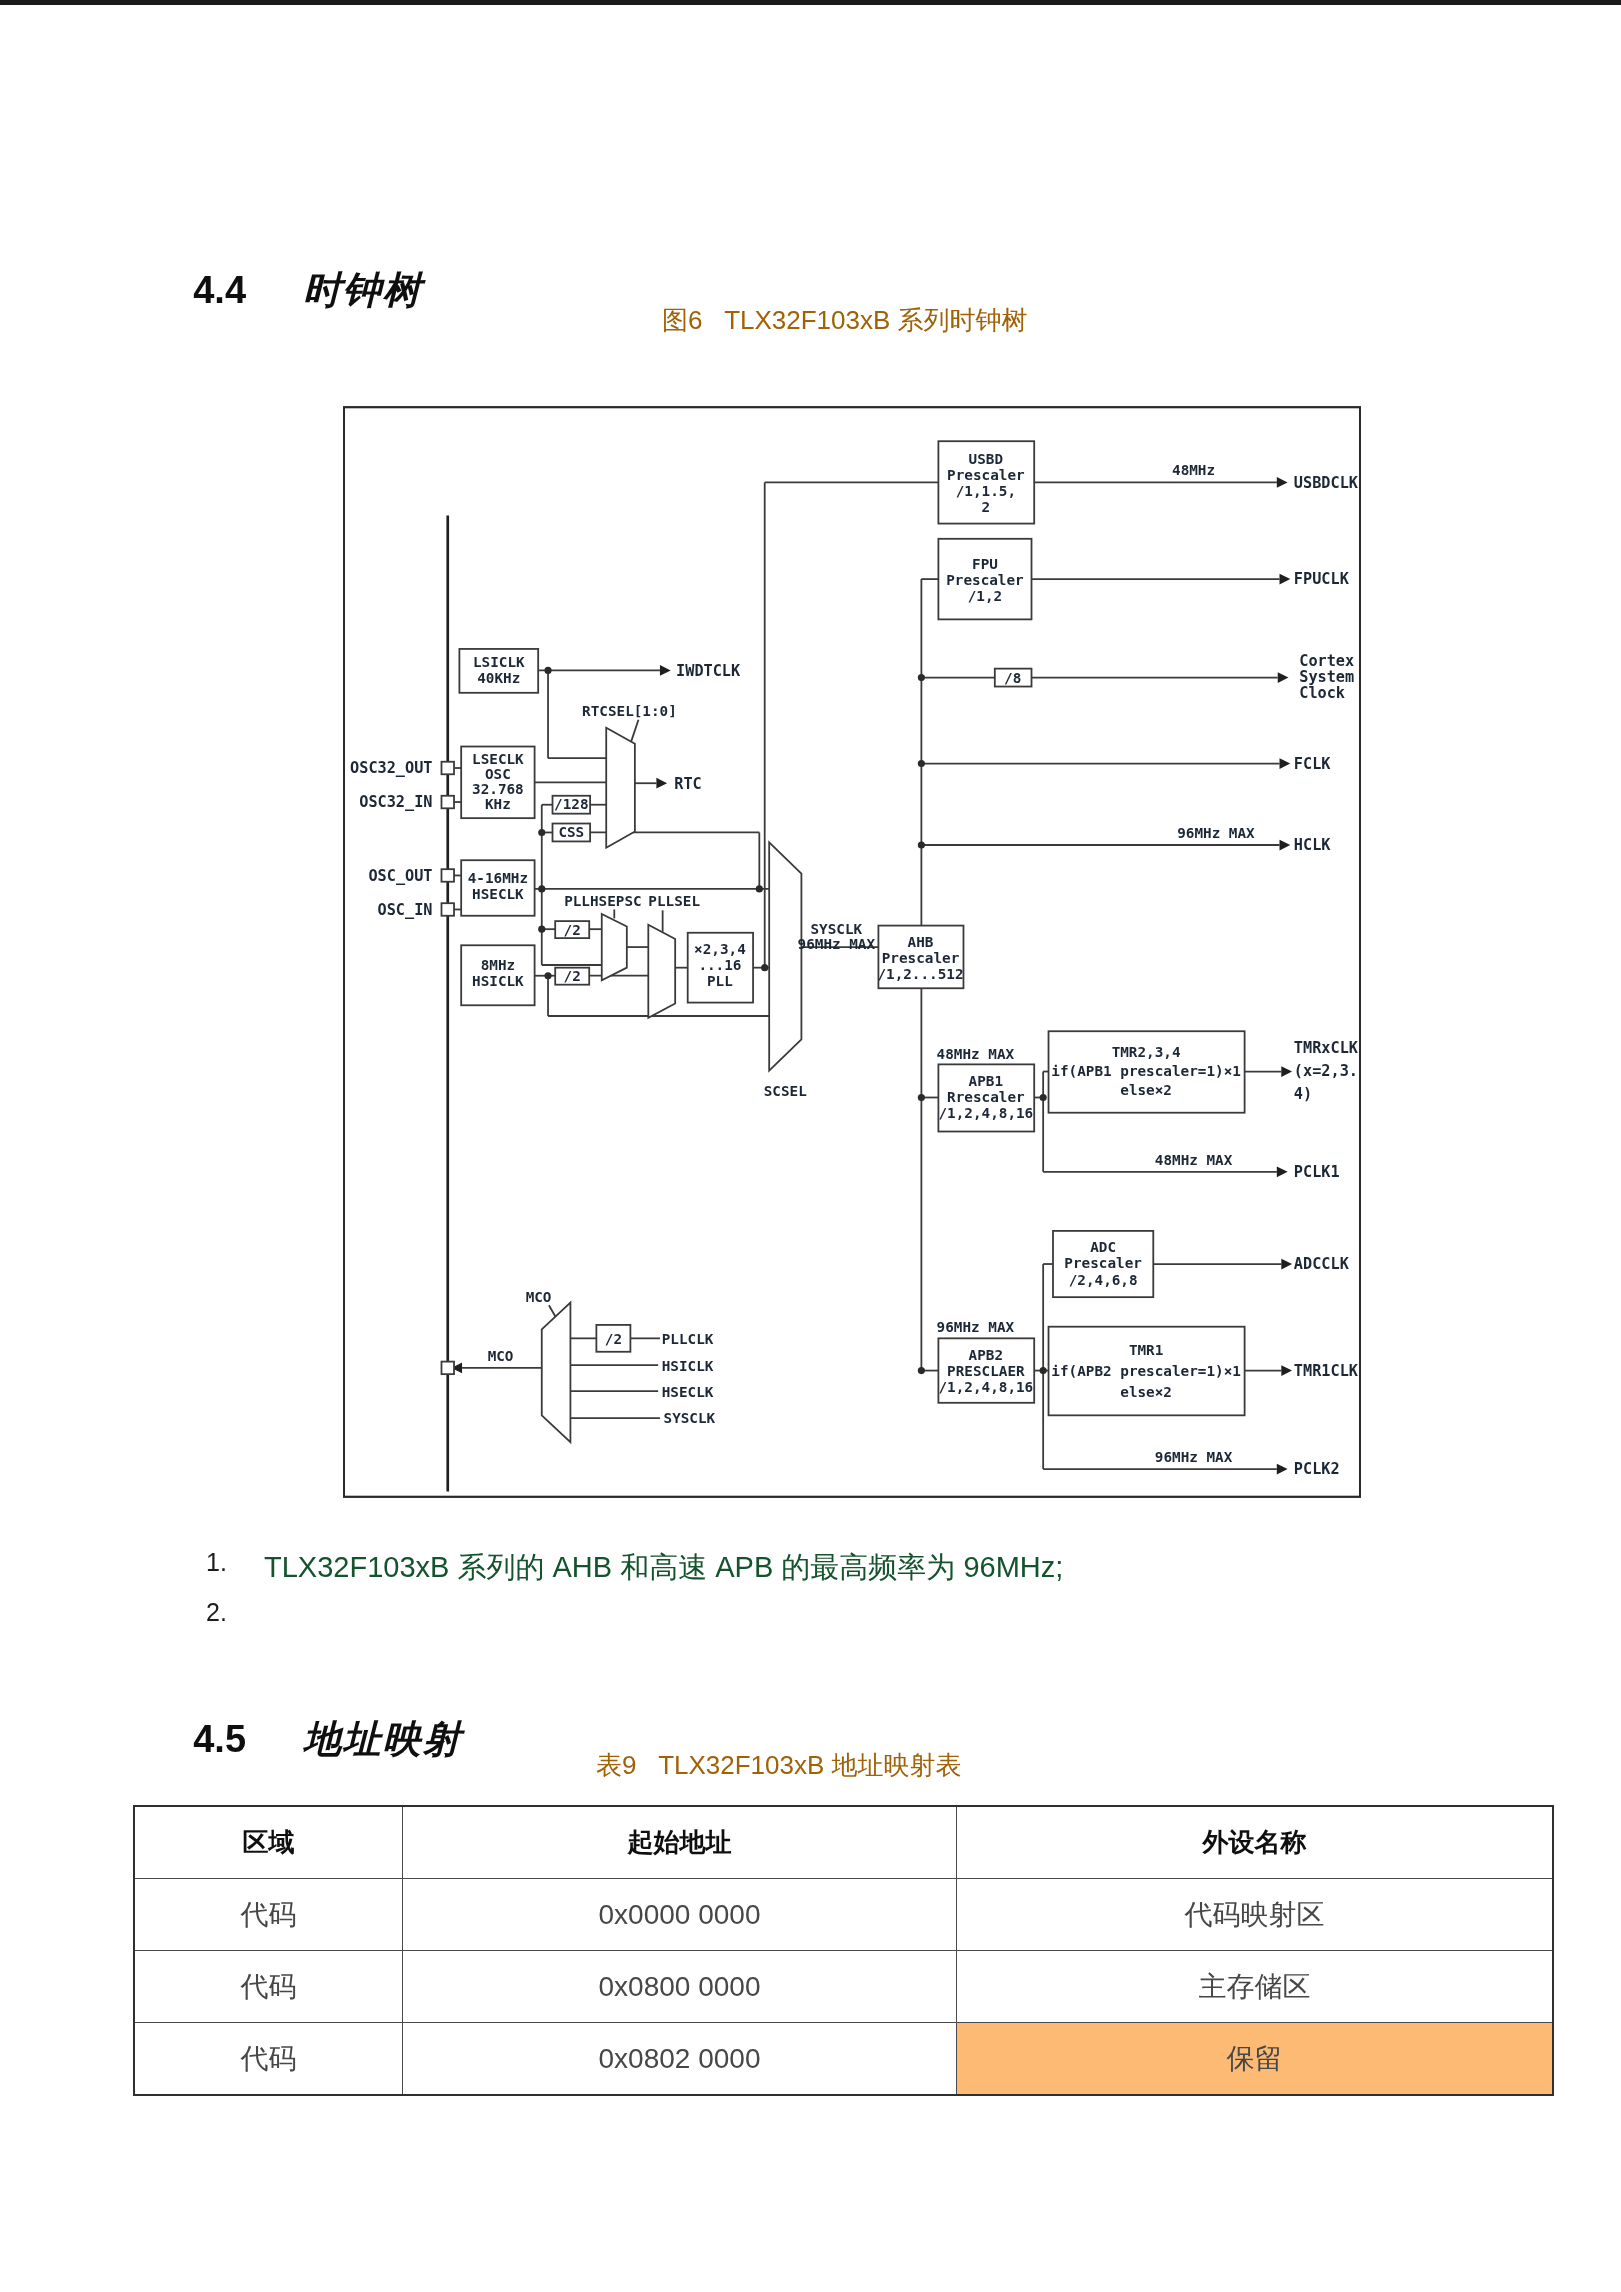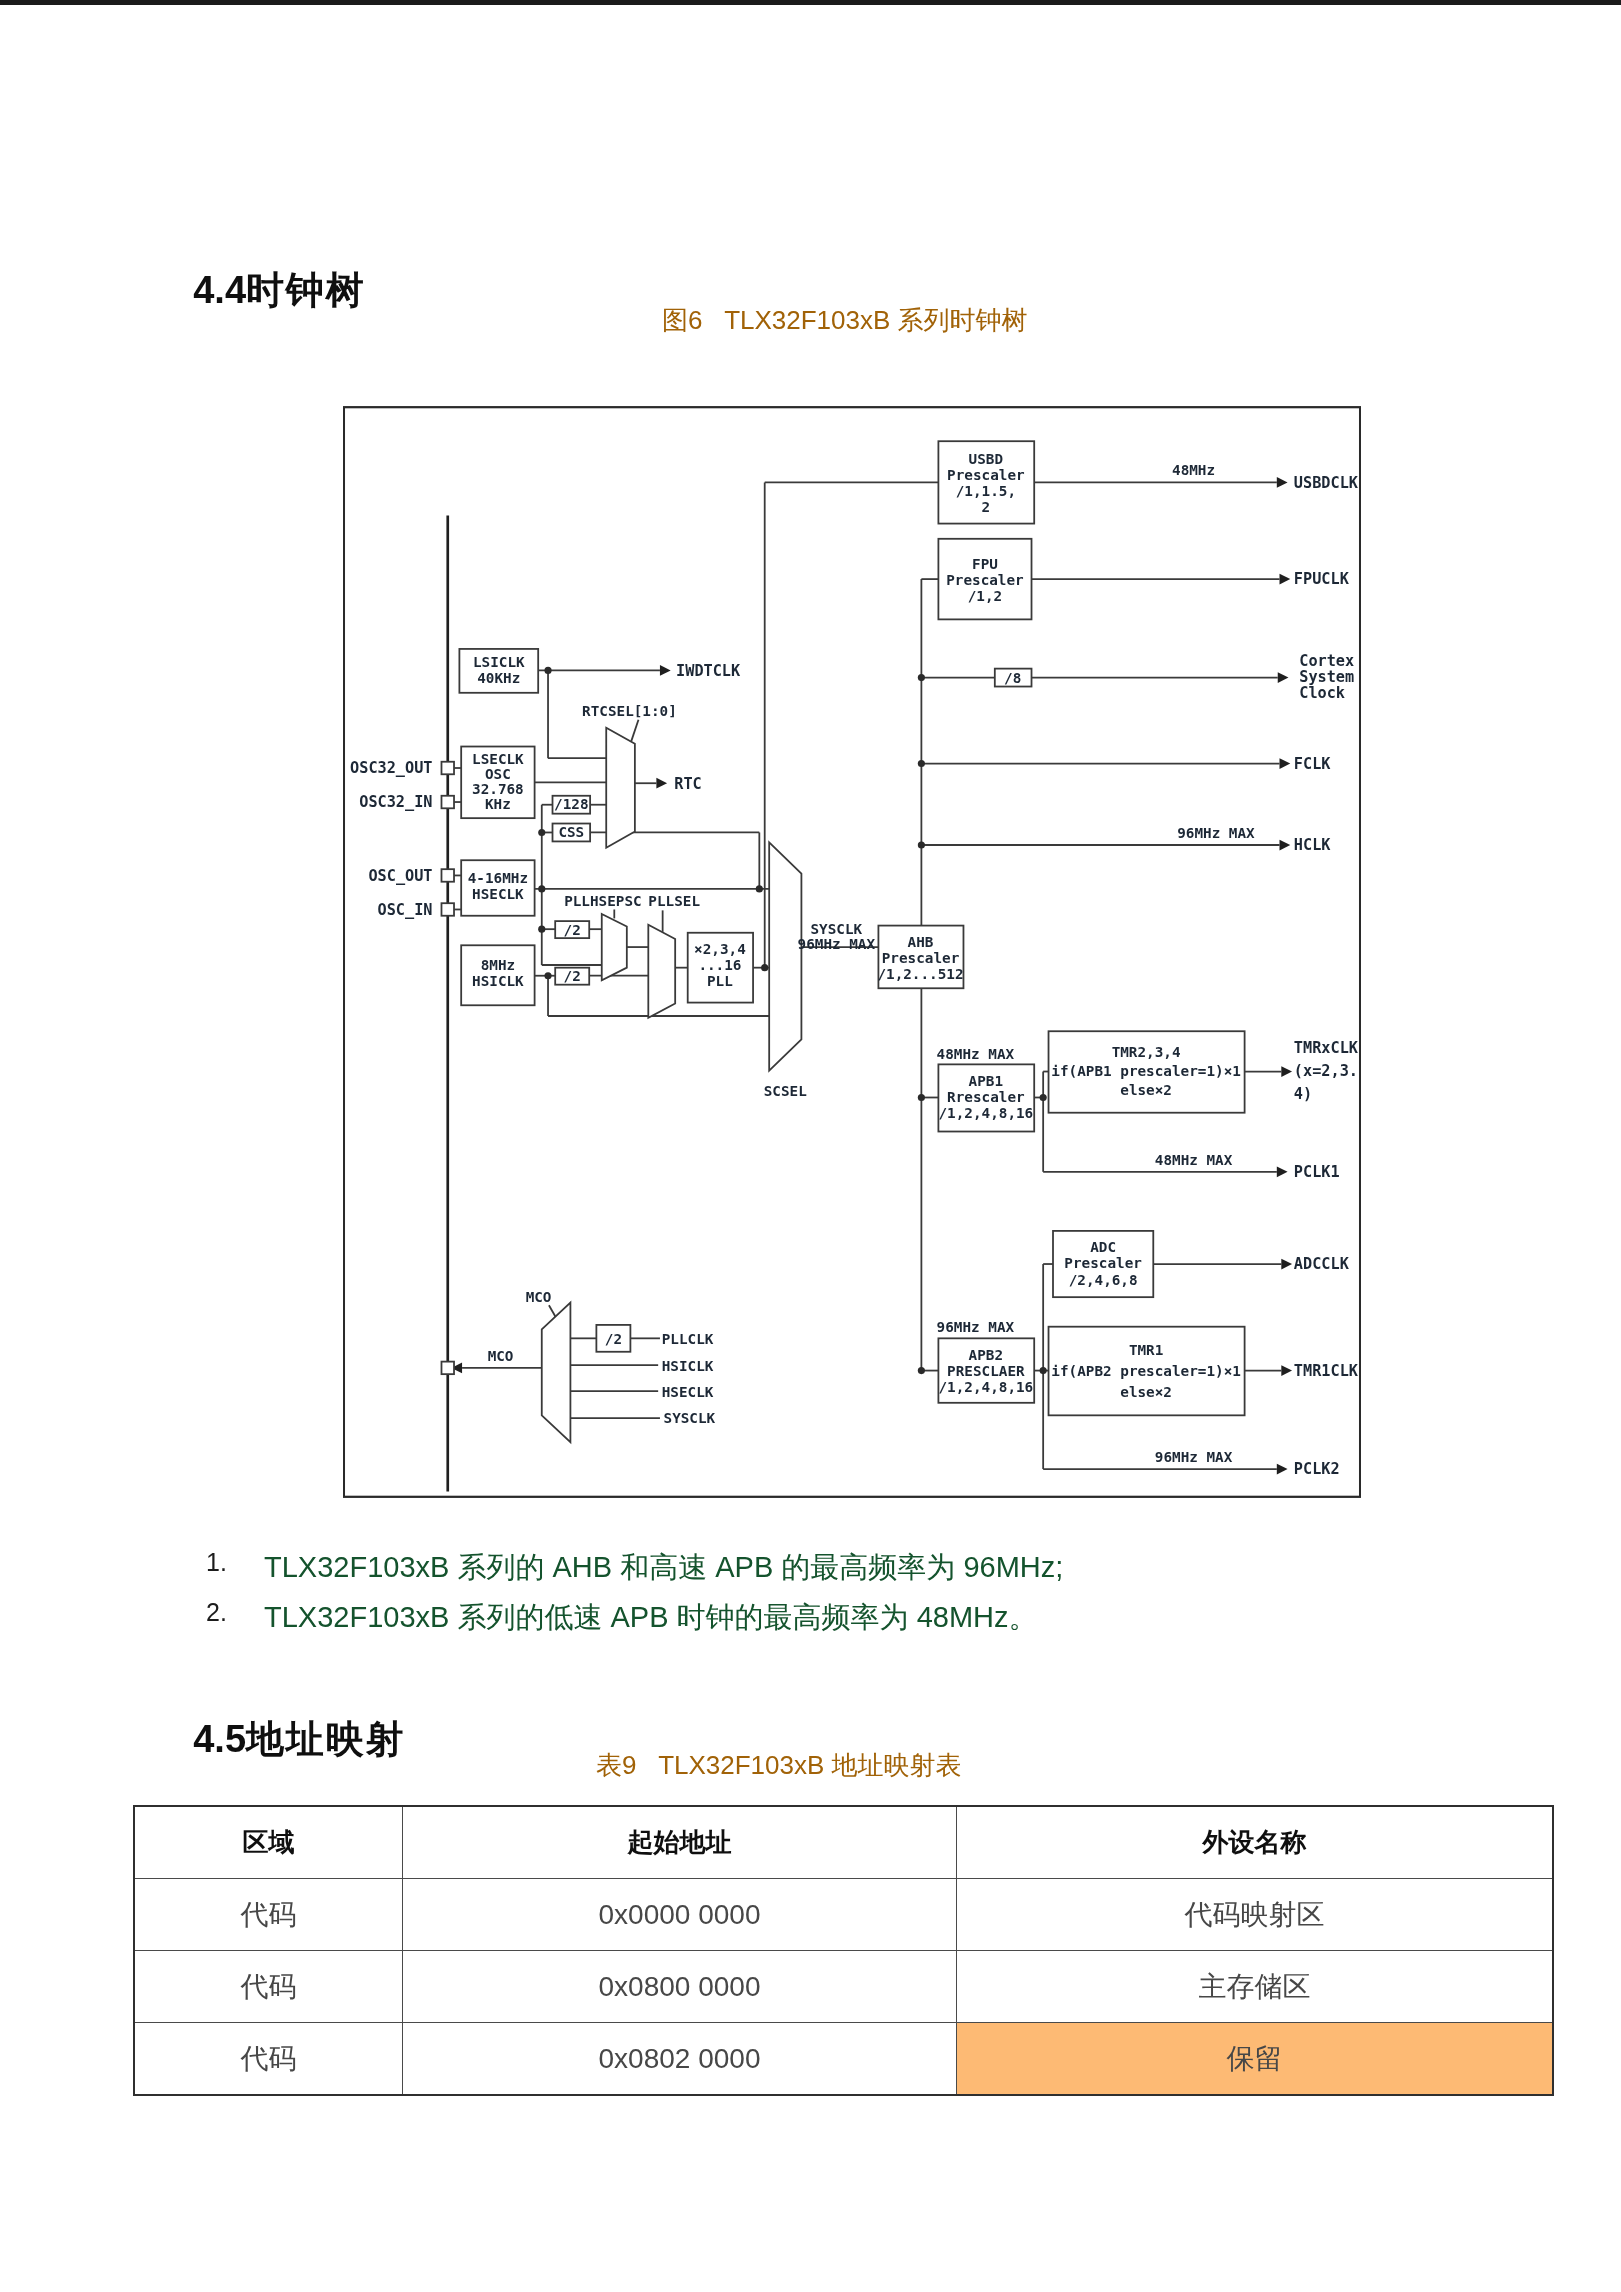--- a/index.html
+++ b/index.html
@@ -1,21 +1,21 @@
 <!DOCTYPE html>
 <html style="font-size:14.3px"><head>
 <meta charset="utf-8">
 <style>
   html,body{margin:0;padding:0;background:#ffffff;}
   #page{position:relative;width:1621px;height:2293px;background:#ffffff;overflow:hidden;
         font-family:"Liberation Sans", sans-serif;}
   .topstrip{position:absolute;left:0;top:0;width:1621px;height:5.4px;background:#1b1b1b;}
   .h-sec{position:absolute;font-weight:bold;font-size:38px;color:#0f0f0f;white-space:pre;}
   .h-sec .num{display:inline-block;}
-  .h-sec .ttl{display:inline-block;letter-spacing:1.8px;}
+  .h-sec .ttl{display:inline-block;margin-left:57px;letter-spacing:1.8px;font-style:italic;}
   .caption{position:absolute;font-size:26px;color:#a16207;white-space:pre;}
   .note-num{position:absolute;font-size:25px;color:#1c1c1c;}
   .note-text{position:absolute;font-size:29px;color:#14532d;white-space:pre;}
   
   #diagram{position:absolute;left:343px;top:406px;}
   svg text{font-family:"DejaVu Sans Mono", monospace;fill:#1d2836;font-weight:bold;}
   .bt{font-size:16px;text-anchor:middle;}
   .ot{font-size:17px;text-anchor:start;}
   .lt{font-size:16px;text-anchor:middle;}
   .lts{font-size:16px;text-anchor:start;}
@@ -287,21 +287,20 @@
     <text class="ot" x="1062" y="861">PCLK1</text>
     <text class="ot" x="1062" y="964">ADCCLK</text>
     <text class="ot" x="1062" y="1083">TMR1CLK</text>
     <text class="ot" x="1062" y="1193">PCLK2</text>
   </svg>
   </div>
 
   <div class="note-num" style="left:206px;top:1548px;">1.</div>
   <div class="note-text" style="left:264px;top:1548px;">TLX32F103xB 系列的 AHB 和高速 APB 的最高频率为 96MHz;</div>
   <div class="note-num" style="left:206px;top:1598px;">2.</div>
-  <div class="note-text" style="left:264px;top:1598px;">TLX32F103xB 系列的低速 APB 时钟的最高频率为 48MHz。</div>
 
   <div class="h-sec" style="left:151px;top:1671px;">
     <span class="num">4.5</span><span class="ttl">地址映射</span>
   </div>
 
   <div class="caption" style="left:596px;top:1748px;text-align:center;">表9   TLX32F103xB 地址映射表</div>
 
   <table id="addr-table">
     <tbody>
         <tr>

